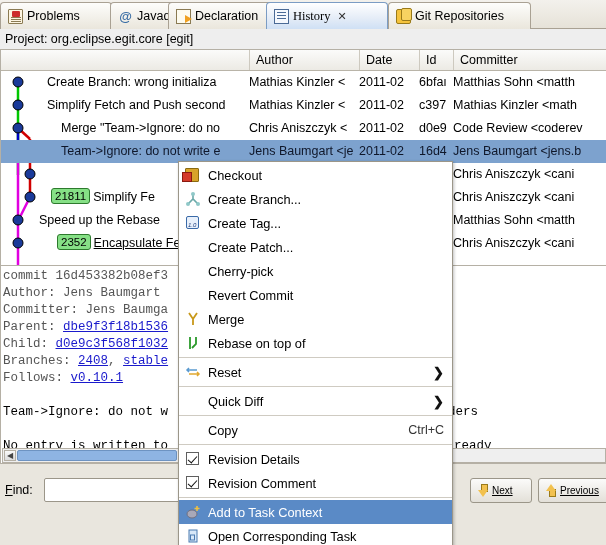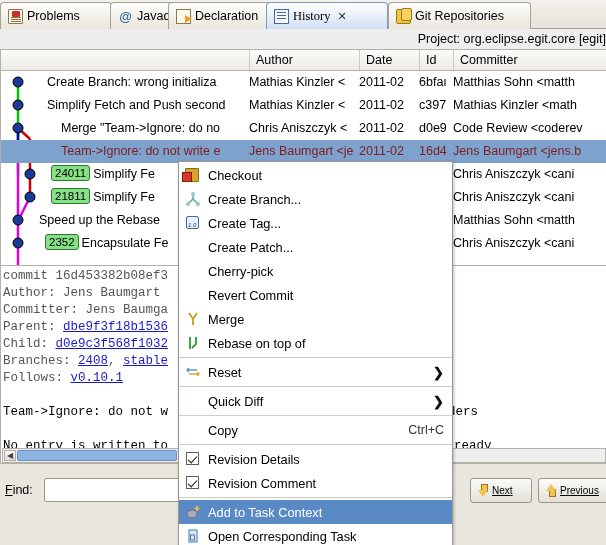--- a/index.html
+++ b/index.html
@@ -72,21 +72,21 @@
   .ic-gitrepo::after {
     content: ""; position: absolute; left: 4px; top: -2px; width: 9px; height: 11px;
     background: #f7d261; border: 1px solid #9a7a18; border-radius: 2px;
   }
 
   
   .projbar {
     position: absolute; left: 0; top: 29px; width: 606px; height: 21px;
     background: #eeeeee; border-bottom: 1px solid #b5b0a5;
     display: flex; align-items: center; padding-left: 5px;
-    font-size: 12.5px; color: #000; justify-content: flex-end;
+    font-size: 12.5px; color: #000;
   }
 
   
   .tablewrap {
     position: absolute; left: 0; top: 50px; width: 606px; height: 215px;
     background: #fff; border-left: 1px solid #b5b0a5;
   }
   .thead {
     position: relative; height: 21px; width: 606px;
     background: linear-gradient(to bottom, #fbfbfa 0%, #eceae4 100%);
@@ -95,21 +95,21 @@
   .th {
     position: absolute; top: 0; height: 20px; line-height: 20px;
     font-size: 12.5px; padding-left: 6px; color: #000;
     border-left: 1px solid #cdc9bf; white-space: nowrap; overflow: hidden;
   }
   .rows { position: relative; width: 606px; height: 194px; overflow: hidden; }
   .row {
     position: absolute; left: 0; width: 606px; height: 23px;
     font-size: 12.5px; color: #000; white-space: nowrap;
   }
-  .row.sel { background: #7da2ce; color: #7f1d1d; }
+  .row.sel { background: #7da2ce; color: #0f172a; }
   .cell { position: absolute; top: 0; height: 23px; line-height: 23px; overflow: hidden; white-space: nowrap; }
   .c-msg { left: 0; }
   .c-auth { left: 248px; }
   .c-date { left: 358px; }
   .c-id   { left: 418px; }
   .c-comm { left: 452px; }
   .badge {
     display: inline-block; background: #86e086; border: 1px solid #2d7a2d;
     border-radius: 3px; padding: 0 3px; font-size: 11.5px; line-height: 14px;
     color: #000; margin-right: 3px; vertical-align: 1px;
@@ -302,43 +302,40 @@
 
       <div class="row sel" style="top:69px;">
         <div class="cell c-msg" style="left:60px;width:188px;">Team-&gt;Ignore: do not write e</div>
         <div class="cell c-auth" style="width:110px;">Jens Baumgart &lt;je</div>
         <div class="cell c-date" style="width:60px;">2011-02</div>
         <div class="cell c-id" style="width:34px;">16d4</div>
         <div class="cell c-comm" style="width:154px;">Jens Baumgart &lt;jens.b</div>
       </div>
 
       <div class="row" style="top:92px;">
-        <div class="cell c-msg" style="left:50px;width:198px;">
-          <span class="badge">24011</span><span>Simplify Fe</span>
-        </div>
         <div class="cell c-id" style="width:34px;">1</div>
         <div class="cell c-comm" style="width:154px;">Chris Aniszczyk &lt;cani</div>
       </div>
 
       <div class="row" style="top:115px;">
         <div class="cell c-msg" style="left:50px;width:198px;">
           <span class="badge">21811</span><span>Simplify Fe</span>
         </div>
         <div class="cell c-id" style="width:34px;">4</div>
         <div class="cell c-comm" style="width:154px;">Chris Aniszczyk &lt;cani</div>
       </div>
 
       <div class="row" style="top:138px;">
         <div class="cell c-msg" style="left:38px;width:210px;">Speed up the Rebase</div>
         <div class="cell c-id" style="width:34px;">9</div>
         <div class="cell c-comm" style="width:154px;">Matthias Sohn &lt;matth</div>
       </div>
 
       <div class="row" style="top:161px;">
-        <div class="cell c-msg" style="left:44px;width:210px;">
+        <div class="cell c-msg" style="left:56px;width:210px;text-decoration:underline;">
           <span class="badge">2352</span><span>Encapsulate Fe</span>
         </div>
         <div class="cell c-id" style="width:34px;">c</div>
         <div class="cell c-comm" style="width:154px;">Chris Aniszczyk &lt;cani</div>
       </div>
 
     </div>
   </div>
 
   <div class="detail">

